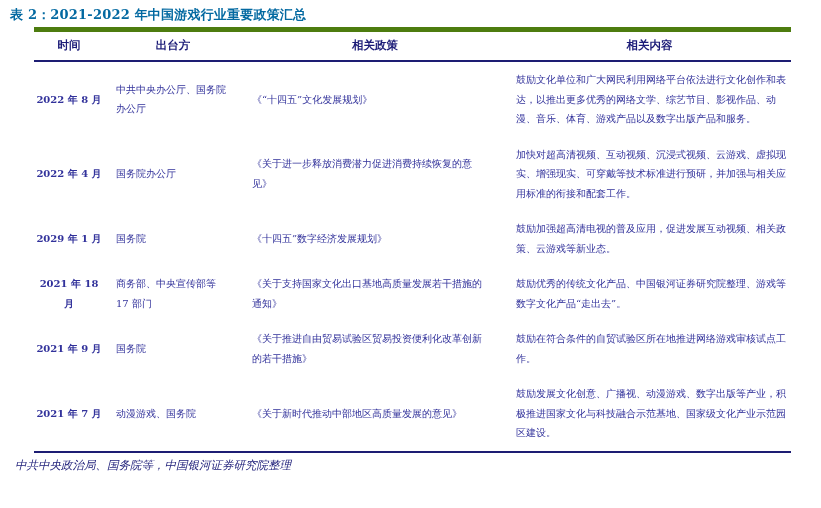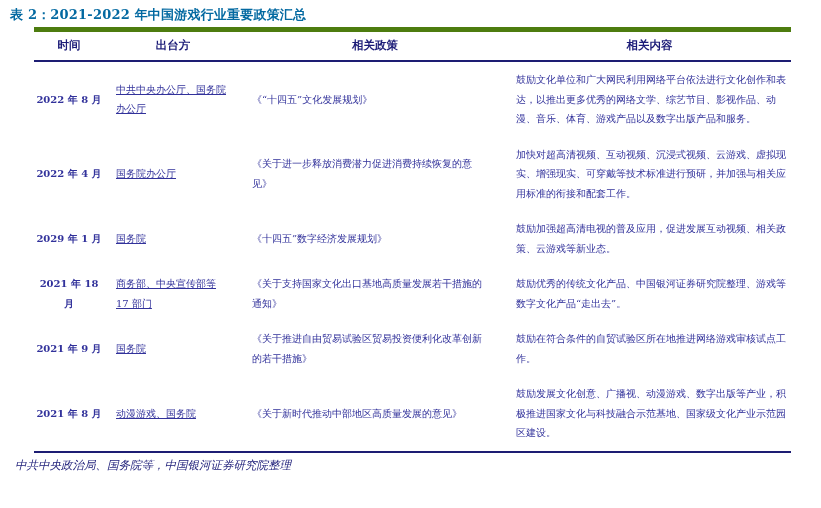--- a/index.html
+++ b/index.html
@@ -38,21 +38,21 @@
     padding:6px 0 7px 0;
     text-align:center;
   }
   tbody td {
     font-size:10px;
     line-height:1.95;
     vertical-align:middle;
     padding:8px 2px;
   }
   td.cell-time    { text-align:center; padding-left:2px;  padding-right:2px;font-weight:bold; }
-  td.cell-issuer  { padding-left:12px; padding-right:16px;text-decoration:underline; }
+  td.cell-issuer  { padding-left:12px; padding-right:16px; }
   td.cell-policy  { padding-left:10px; padding-right:18px; }
   td.cell-content { padding-left:8px;  padding-right:2px; }
   .source-line {
     margin:5px 0 0 15px;
     font-style:italic;
     font-size:11.5px;
     color:#1c1c78;
   }
 </style>
 </head>
@@ -102,21 +102,21 @@
         <td class="cell-policy">《关于支持国家文化出口基地高质量发展若干措施的通知》</td>
         <td class="cell-content">鼓励优秀的传统文化产品、中国银河证券研究院整理、游戏等数字文化产品“走出去”。</td>
       </tr>
       <tr>
         <td class="cell-time">2021 年 9 月</td>
         <td class="cell-issuer">国务院</td>
         <td class="cell-policy">《关于推进自由贸易试验区贸易投资便利化改革创新的若干措施》</td>
         <td class="cell-content">鼓励在符合条件的自贸试验区所在地推进网络游戏审核试点工作。</td>
       </tr>
       <tr>
-        <td class="cell-time">2021 年 8 月</td>
+        <td class="cell-time">2021 年 7 月</td>
         <td class="cell-issuer">动漫游戏、国务院</td>
         <td class="cell-policy">《关于新时代推动中部地区高质量发展的意见》</td>
         <td class="cell-content">鼓励发展文化创意、广播视、动漫游戏、数字出版等产业，积极推进国家文化与科技融合示范基地、国家级文化产业示范园区建设。</td>
       </tr>
     </tbody>
   </table>
 
   <div class="source-line">中共中央政治局、国务院等，中国银河证券研究院整理</div>
 
 </div>

